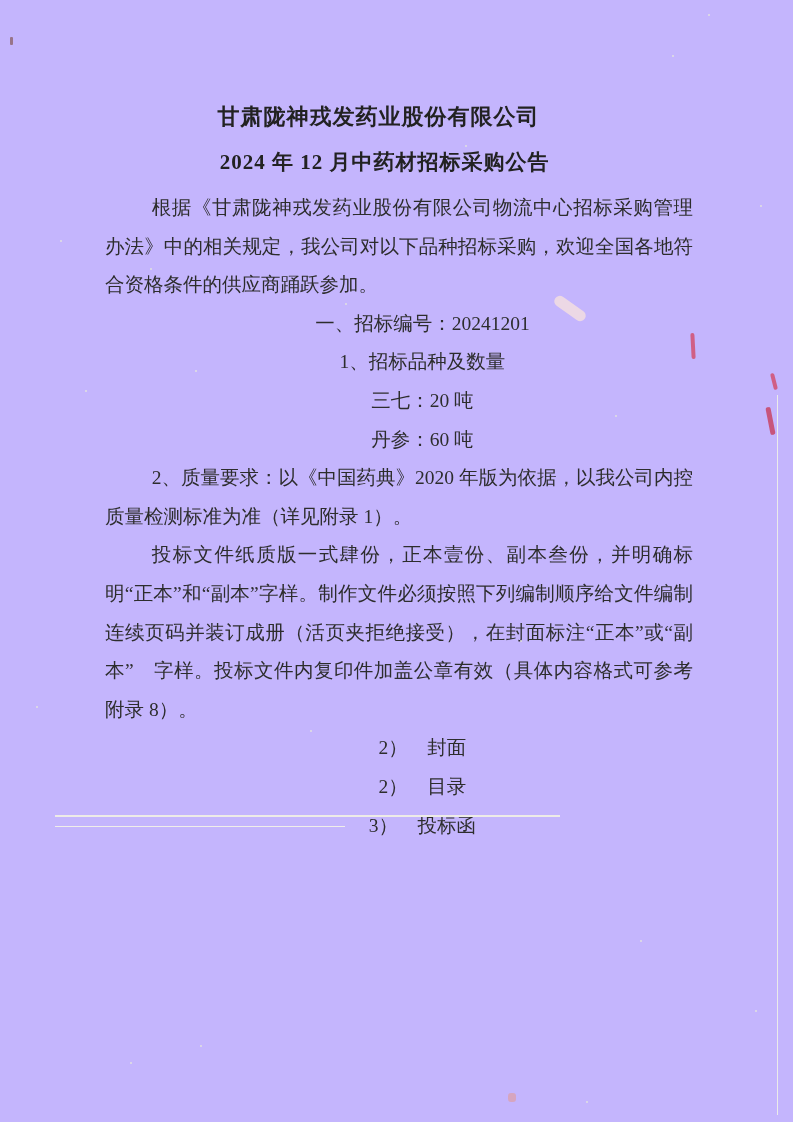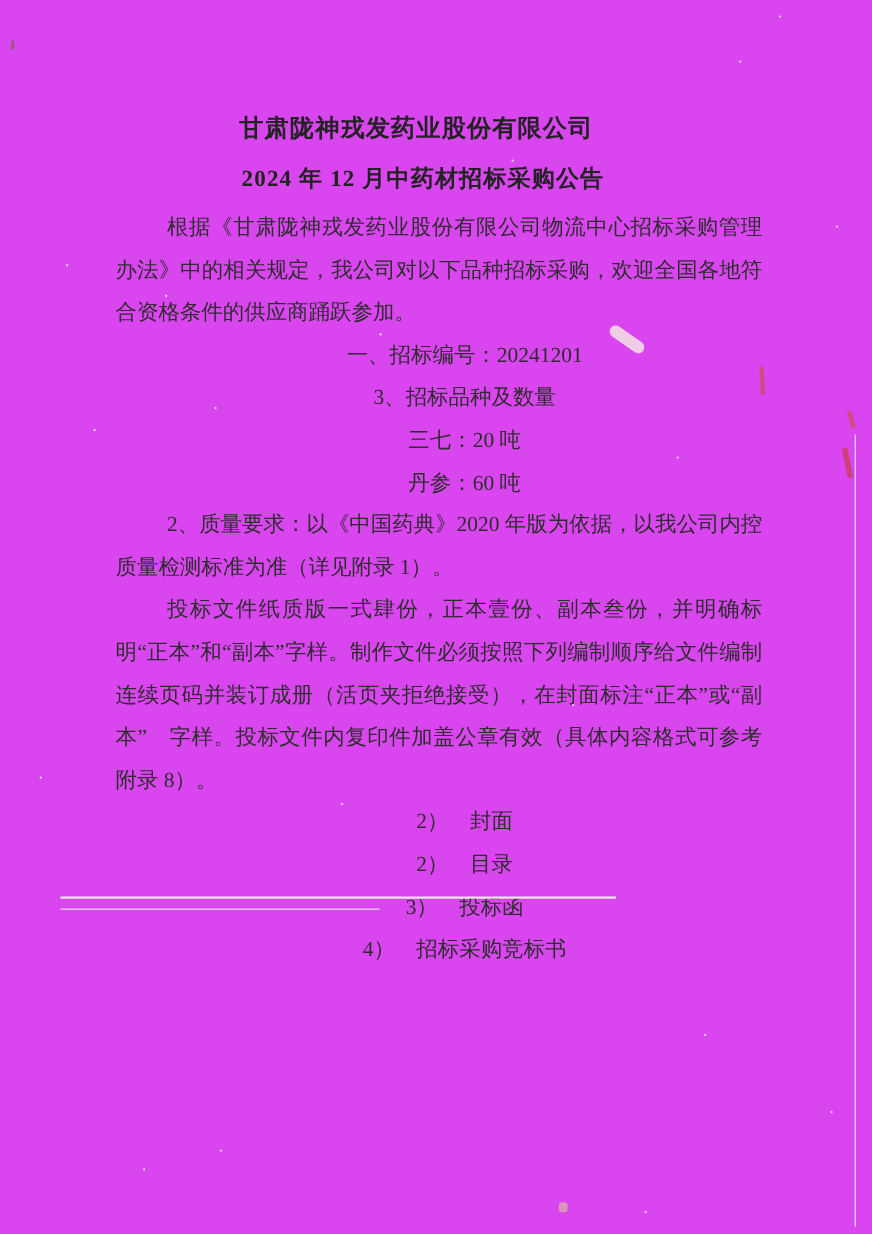--- a/index.html
+++ b/index.html
@@ -5,21 +5,21 @@
   html, body {
     margin: 0;
     padding: 0;
     background: #ffffff;
     font-family: "Liberation Serif", "DejaVu Serif", serif;
   }
   .page {
     position: relative;
     width: 793px;
     height: 1122px;
-    background: #d946ef;
+    background: #c4b5fd;
     overflow: hidden;
     color: #2b2b2b;
   }
   .doc-title {
     position: absolute;
     top: 102px;
     left: 0;
     width: 100%;
     text-align: center;
     font-size: 22px;
@@ -77,29 +77,28 @@
 </style>
 </head>
 <body>
 
 <div class="page">
   <div class="doc-title">甘肃陇神戎发药业股份有限公司</div>
   <div class="doc-subtitle">2024 年 12 月中药材招标采购公告</div>
   <div class="doc-body" id="doc-body">
       <div class="para justify">根据《甘肃陇神戎发药业股份有限公司物流中心招标采购管理办法》中的相关规定，我公司对以下品种招标采购，欢迎全国各地符合资格条件的供应商踊跃参加。</div>
       <div class="para line">一、招标编号：20241201</div>
-      <div class="para line">3、招标品种及数量</div>
+      <div class="para line">1、招标品种及数量</div>
       <div class="para line">三七：20 吨</div>
       <div class="para line">丹参：60 吨</div>
       <div class="para justify">2、质量要求：以《中国药典》2020 年版为依据，以我公司内控质量检测标准为准（详见附录 1）。</div>
       <div class="para justify">投标文件纸质版一式肆份，正本壹份、副本叁份，并明确标明“正本”和“副本”字样。制作文件必须按照下列编制顺序给文件编制连续页码并装订成册（活页夹拒绝接受），在封面标注“正本”或“副本”　字样。投标文件内复印件加盖公章有效（具体内容格式可参考附录 8）。</div>
       <div class="para line">2）　封面</div>
       <div class="para line">2）　目录</div>
       <div class="para line">3）　投标函</div>
-      <div class="para line">4）　招标采购竞标书</div>
     </div>
   <div id="artifacts-layer">
       <div class="artifact" style="left: 10px; top: 37px; width: 3px; height: 8px; background: rgb(138, 95, 99); opacity: 0.75; border-radius: 1px;"></div>
       <div class="artifact" style="left: 552px; top: 303px; width: 36px; height: 11px; background: rgb(241, 220, 226); opacity: 0.9; border-radius: 6px; transform: rotate(35deg);"></div>
       <div class="artifact" style="left: 691px; top: 333px; width: 4px; height: 26px; background: rgb(211, 74, 102); opacity: 0.8; border-radius: 2px; transform: rotate(-3deg);"></div>
       <div class="artifact" style="left: 772px; top: 373px; width: 4px; height: 17px; background: rgb(211, 74, 102); opacity: 0.8; border-radius: 2px; transform: rotate(-14deg);"></div>
       <div class="artifact" style="left: 768px; top: 407px; width: 5px; height: 28px; background: rgb(200, 61, 91); opacity: 0.8; border-radius: 2px; transform: rotate(-11deg);"></div>
       <div class="artifact" style="left: 508px; top: 1093px; width: 8px; height: 9px; background: rgb(217, 162, 180); opacity: 0.85; border-radius: 3px;"></div>
       <div class="artifact" style="left: 777px; top: 395px; width: 1px; height: 720px; background: rgb(235, 235, 233); opacity: 1; border-radius: 0px;"></div>
       <div class="artifact" style="left: 55px; top: 815px; width: 505px; height: 2px; background: rgb(237, 235, 231); opacity: 1; border-radius: 0px;"></div>

